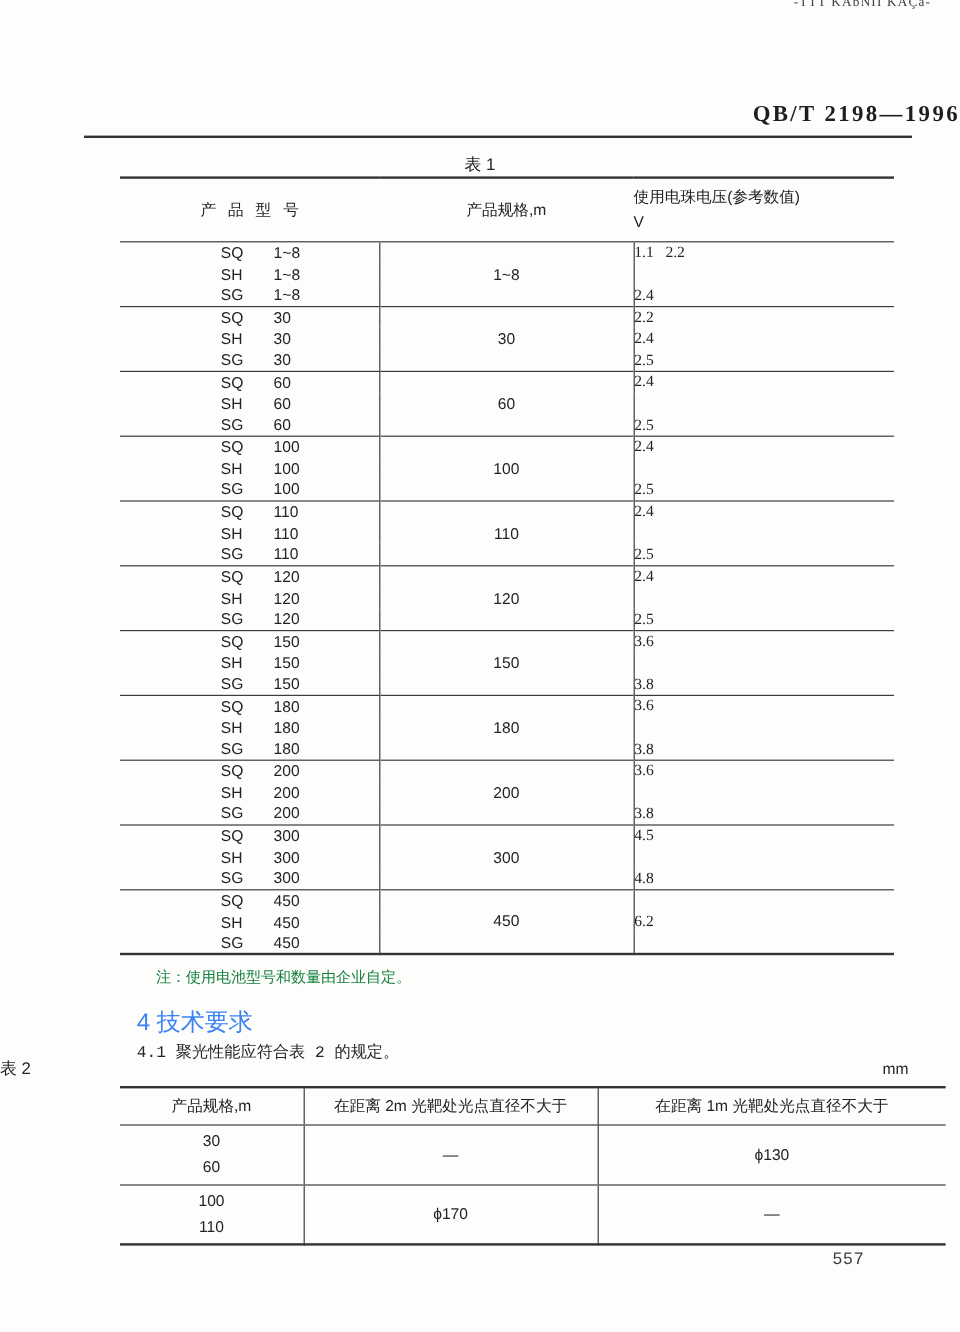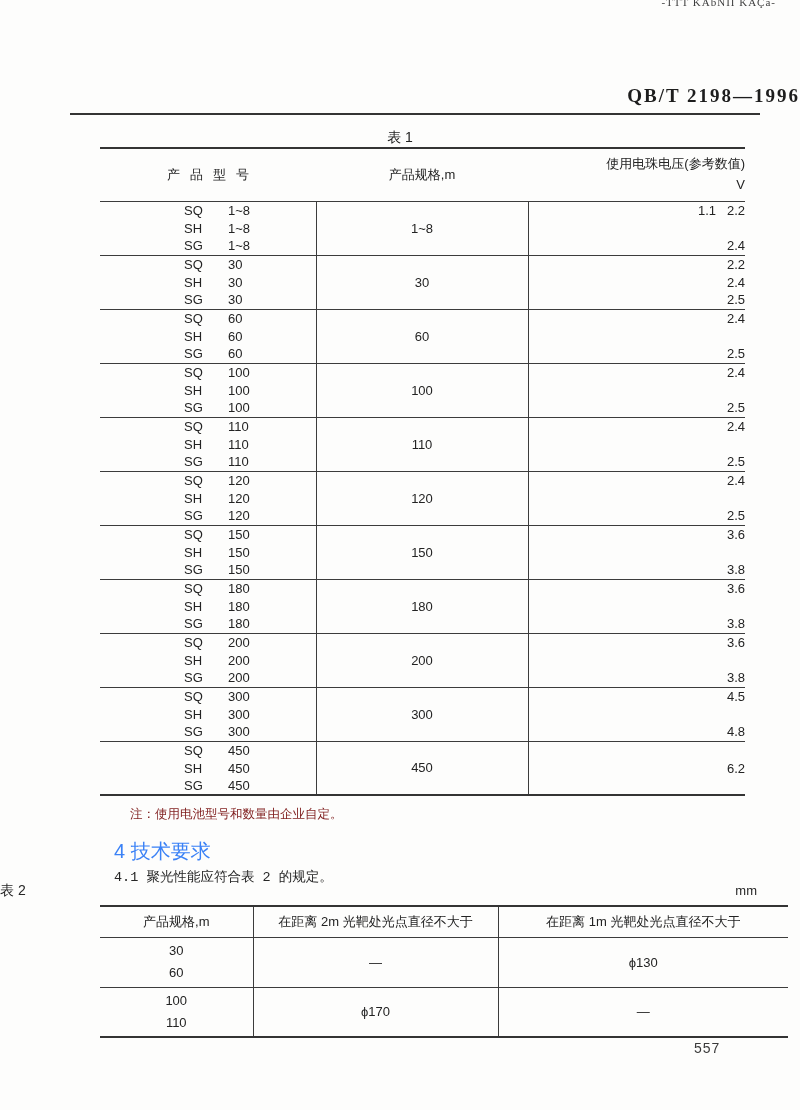--- a/index.html
+++ b/index.html
@@ -49,34 +49,34 @@
   td, th { padding: 0; font-weight: normal; vertical-align: middle; }
 
   
   .table1 {
     position: absolute; left: 100px; top: 147px; width: 645px;
     border-top: 2px solid #343434; border-bottom: 2px solid #343434;
     font-size: 13px; color: #232323;
   }
   .table1 thead th { height: 53px; border-bottom: 1.5px solid #3c3c3c; }
   .th-model { letter-spacing: 10px; text-indent: 10px; }
-  .t1-vhead div { line-height: 1.6; text-align: right; }
+  .t1-vhead div { line-height: 1.6; text-align: left; }
   .table1 tbody tr { height: 18px; }
   .table1 .group-first td { border-top: 1.5px solid #3c3c3c; }
   .cell-spec {
     border-left: 1.5px solid #3c3c3c; border-right: 1.5px solid #3c3c3c;
     text-align: center;
   }
-  .cell-volt { text-align: right; white-space: pre; border-left: 1.5px solid #3c3c3c; }
+  .cell-volt { text-align: left; white-space: pre; border-left: 1.5px solid #3c3c3c; font-family: Liberation Serif, serif; }
   .model-wrap { display: flex; margin-left: 84px; }
   .m-code { width: 44px; }
   .m-size { white-space: pre; }
 
   
-  .t1-note { position: absolute; left: 130px; top: 806px; font-size: 12.5px; color: #7f1d1d; z-index: 2; }
+  .t1-note { position: absolute; left: 130px; top: 806px; font-size: 12.5px; color: #15803d; z-index: 2; }
   .sec-heading { position: absolute; left: 114px; top: 838px; font-size: 20px; font-weight: normal; color: #3b82f6; z-index: 2; }
   .clause { position: absolute; left: 114px; top: 868px; font-size: 13.5px; color: #262626; z-index: 2; font-family: Liberation Mono, monospace; }
 
   .t2-title { position: absolute; top: 882px; left: 0; width: 100%; text-align: left; font-size: 14px; z-index: 2; }
   .t2-unit { position: absolute; top: 883px; right: 43px; font-size: 13px; z-index: 2; margin-left: 24px; }
 
   
   .table2 {
     position: absolute; left: 100px; top: 905px; width: 688px;
     border-top: 2px solid #343434; border-bottom: 2px solid #343434;

